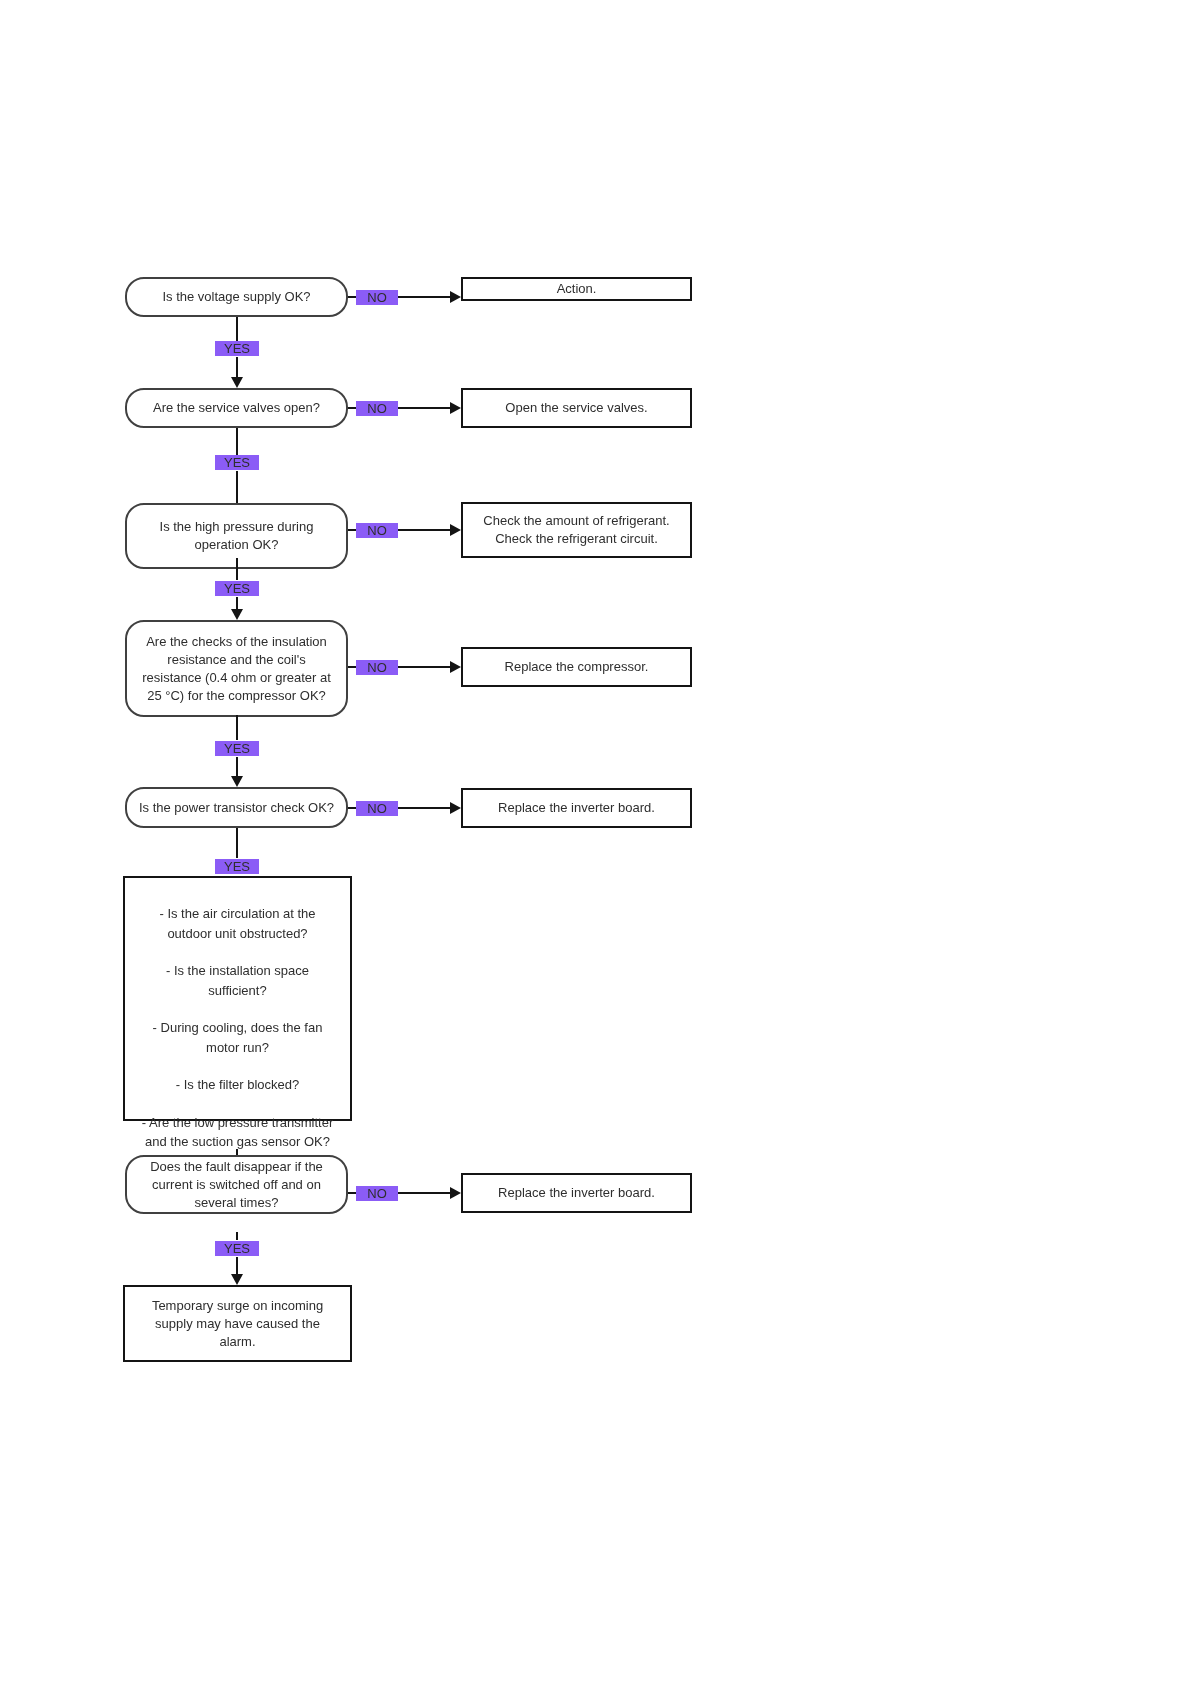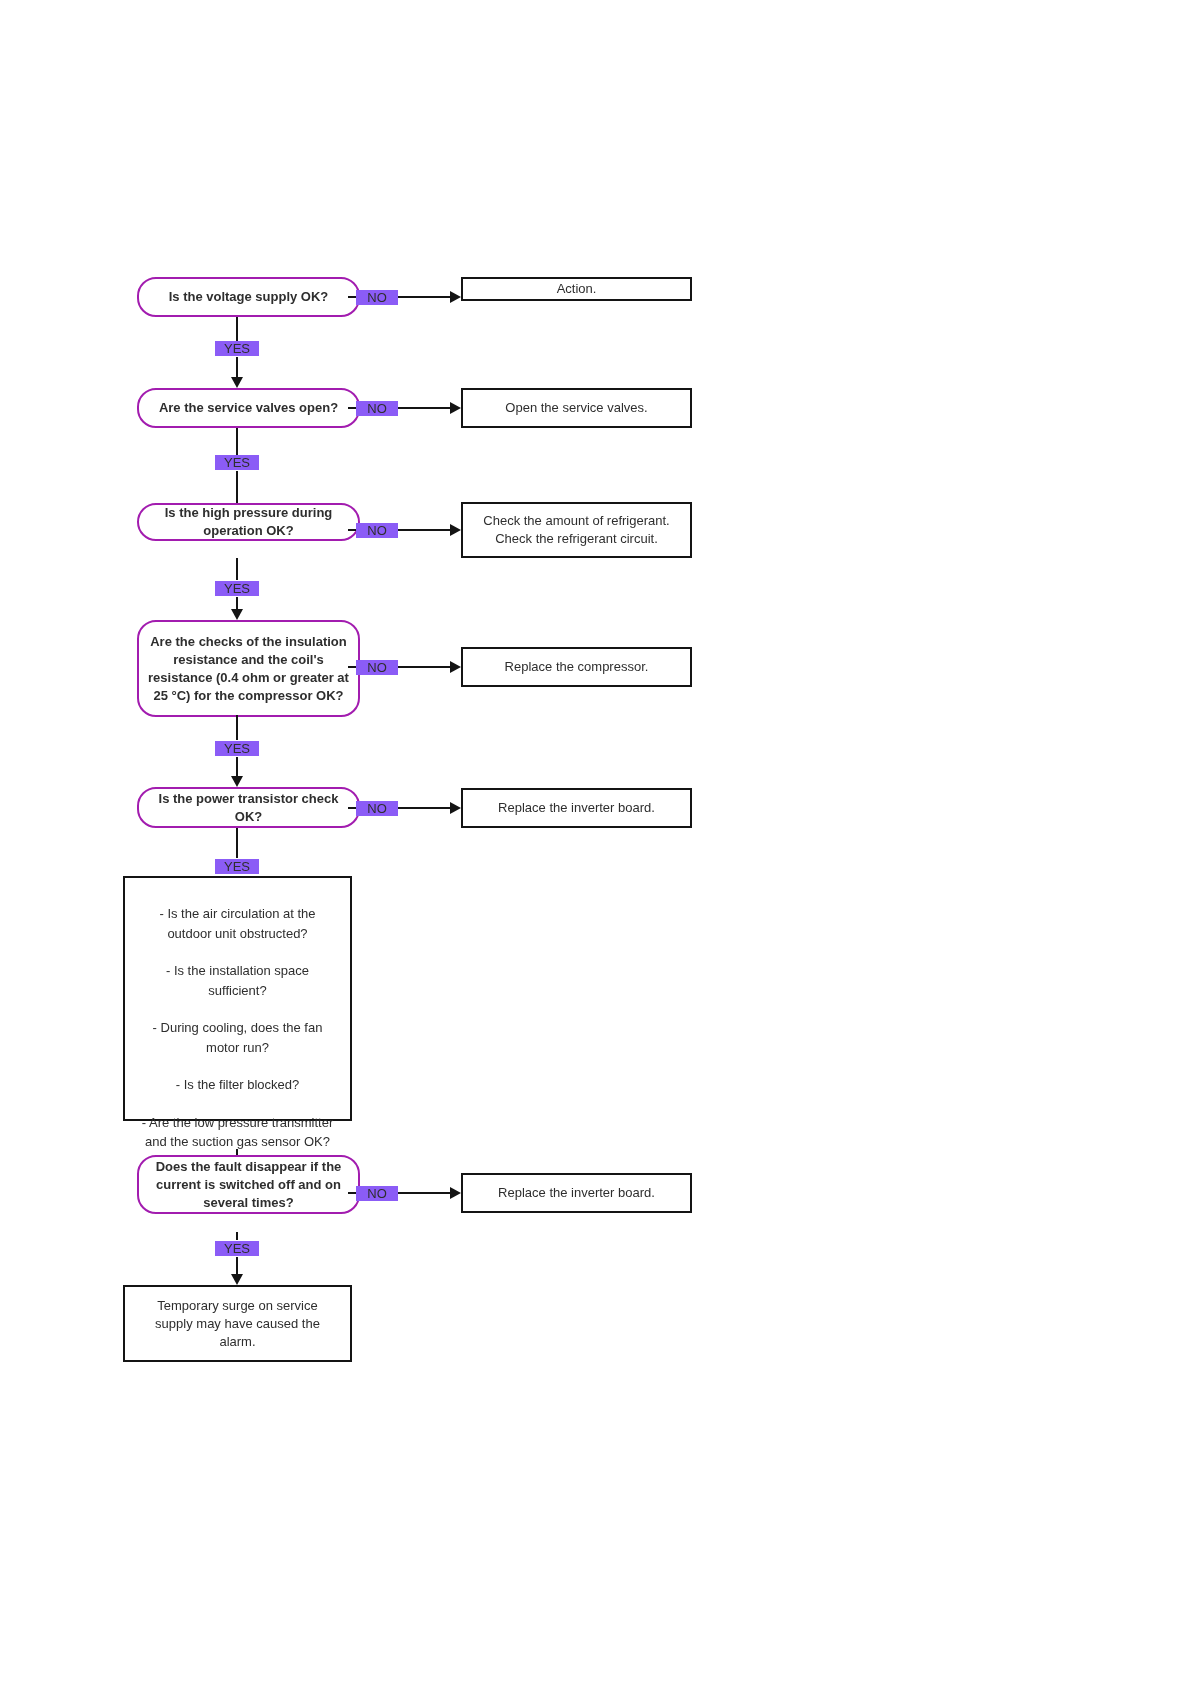--- a/index.html
+++ b/index.html
@@ -19,26 +19,25 @@
     align-items: center;
     justify-content: center;
     text-align: center;
     white-space: pre-line;
     font-size: 13px;
     line-height: 18px;
     background: #ffffff;
     color: #2e2e2e;
   }
   .q {
-    left: 137px;
+    left: 125px;
     width: 223px;
-    border: 2px solid #a21caf;
+    border: 2px solid #404040;
     border-radius: 19px;
     padding: 2px 8px;
-    font-weight: bold;
   }
   .a {
     left: 461px;
     width: 231px;
     border: 2.5px solid #141414;
     padding: 2px 8px;
   }
   .rect-left {
     left: 123px;
     width: 229px;
@@ -98,21 +97,21 @@
   <div class="hline" style="left:348px;top:407px;width:9px"></div>
   <div class="lbl no-lbl" style="top:401px">NO</div>
   <div class="hline" style="left:398px;top:407px;width:52px"></div>
   <div class="arr-r" style="left:450px;top:402px"></div>
   <div class="node a" style="top:388px;height:40px">Open the service valves.</div>
 
   <div class="vline" style="top:428px;height:27px"></div>
   <div class="lbl yes-lbl" style="top:455px">YES</div>
   <div class="vline" style="top:471px;height:32px"></div>
 
-  <div class="node q" style="top:503px;height:38px">Is the high pressure during
+  <div class="node q" style="top:503px;height:66px">Is the high pressure during
 operation OK?</div>
   <div class="hline" style="left:348px;top:529px;width:9px"></div>
   <div class="lbl no-lbl" style="top:523px">NO</div>
   <div class="hline" style="left:398px;top:529px;width:52px"></div>
   <div class="arr-r" style="left:450px;top:524px"></div>
   <div class="node a" style="top:502px;height:56px">Check the amount of refrigerant.
 Check the refrigerant circuit.</div>
 
   <div class="vline" style="top:558px;height:22px"></div>
   <div class="lbl yes-lbl" style="top:581px">YES</div>
@@ -167,17 +166,17 @@
   <div class="lbl no-lbl" style="top:1186px">NO</div>
   <div class="hline" style="left:398px;top:1192px;width:52px"></div>
   <div class="arr-r" style="left:450px;top:1187px"></div>
   <div class="node a" style="top:1173px;height:40px">Replace the inverter board.</div>
 
   <div class="vline" style="top:1232px;height:8px"></div>
   <div class="lbl yes-lbl" style="top:1241px">YES</div>
   <div class="vline" style="top:1257px;height:18px"></div>
   <div class="arr-d" style="top:1274px"></div>
 
-  <div class="node rect-left" style="top:1285px;height:77px">Temporary surge on service
+  <div class="node rect-left" style="top:1285px;height:77px">Temporary surge on incoming
 supply may have caused the
 alarm.</div>
 
 </div>
 
 </body></html>

